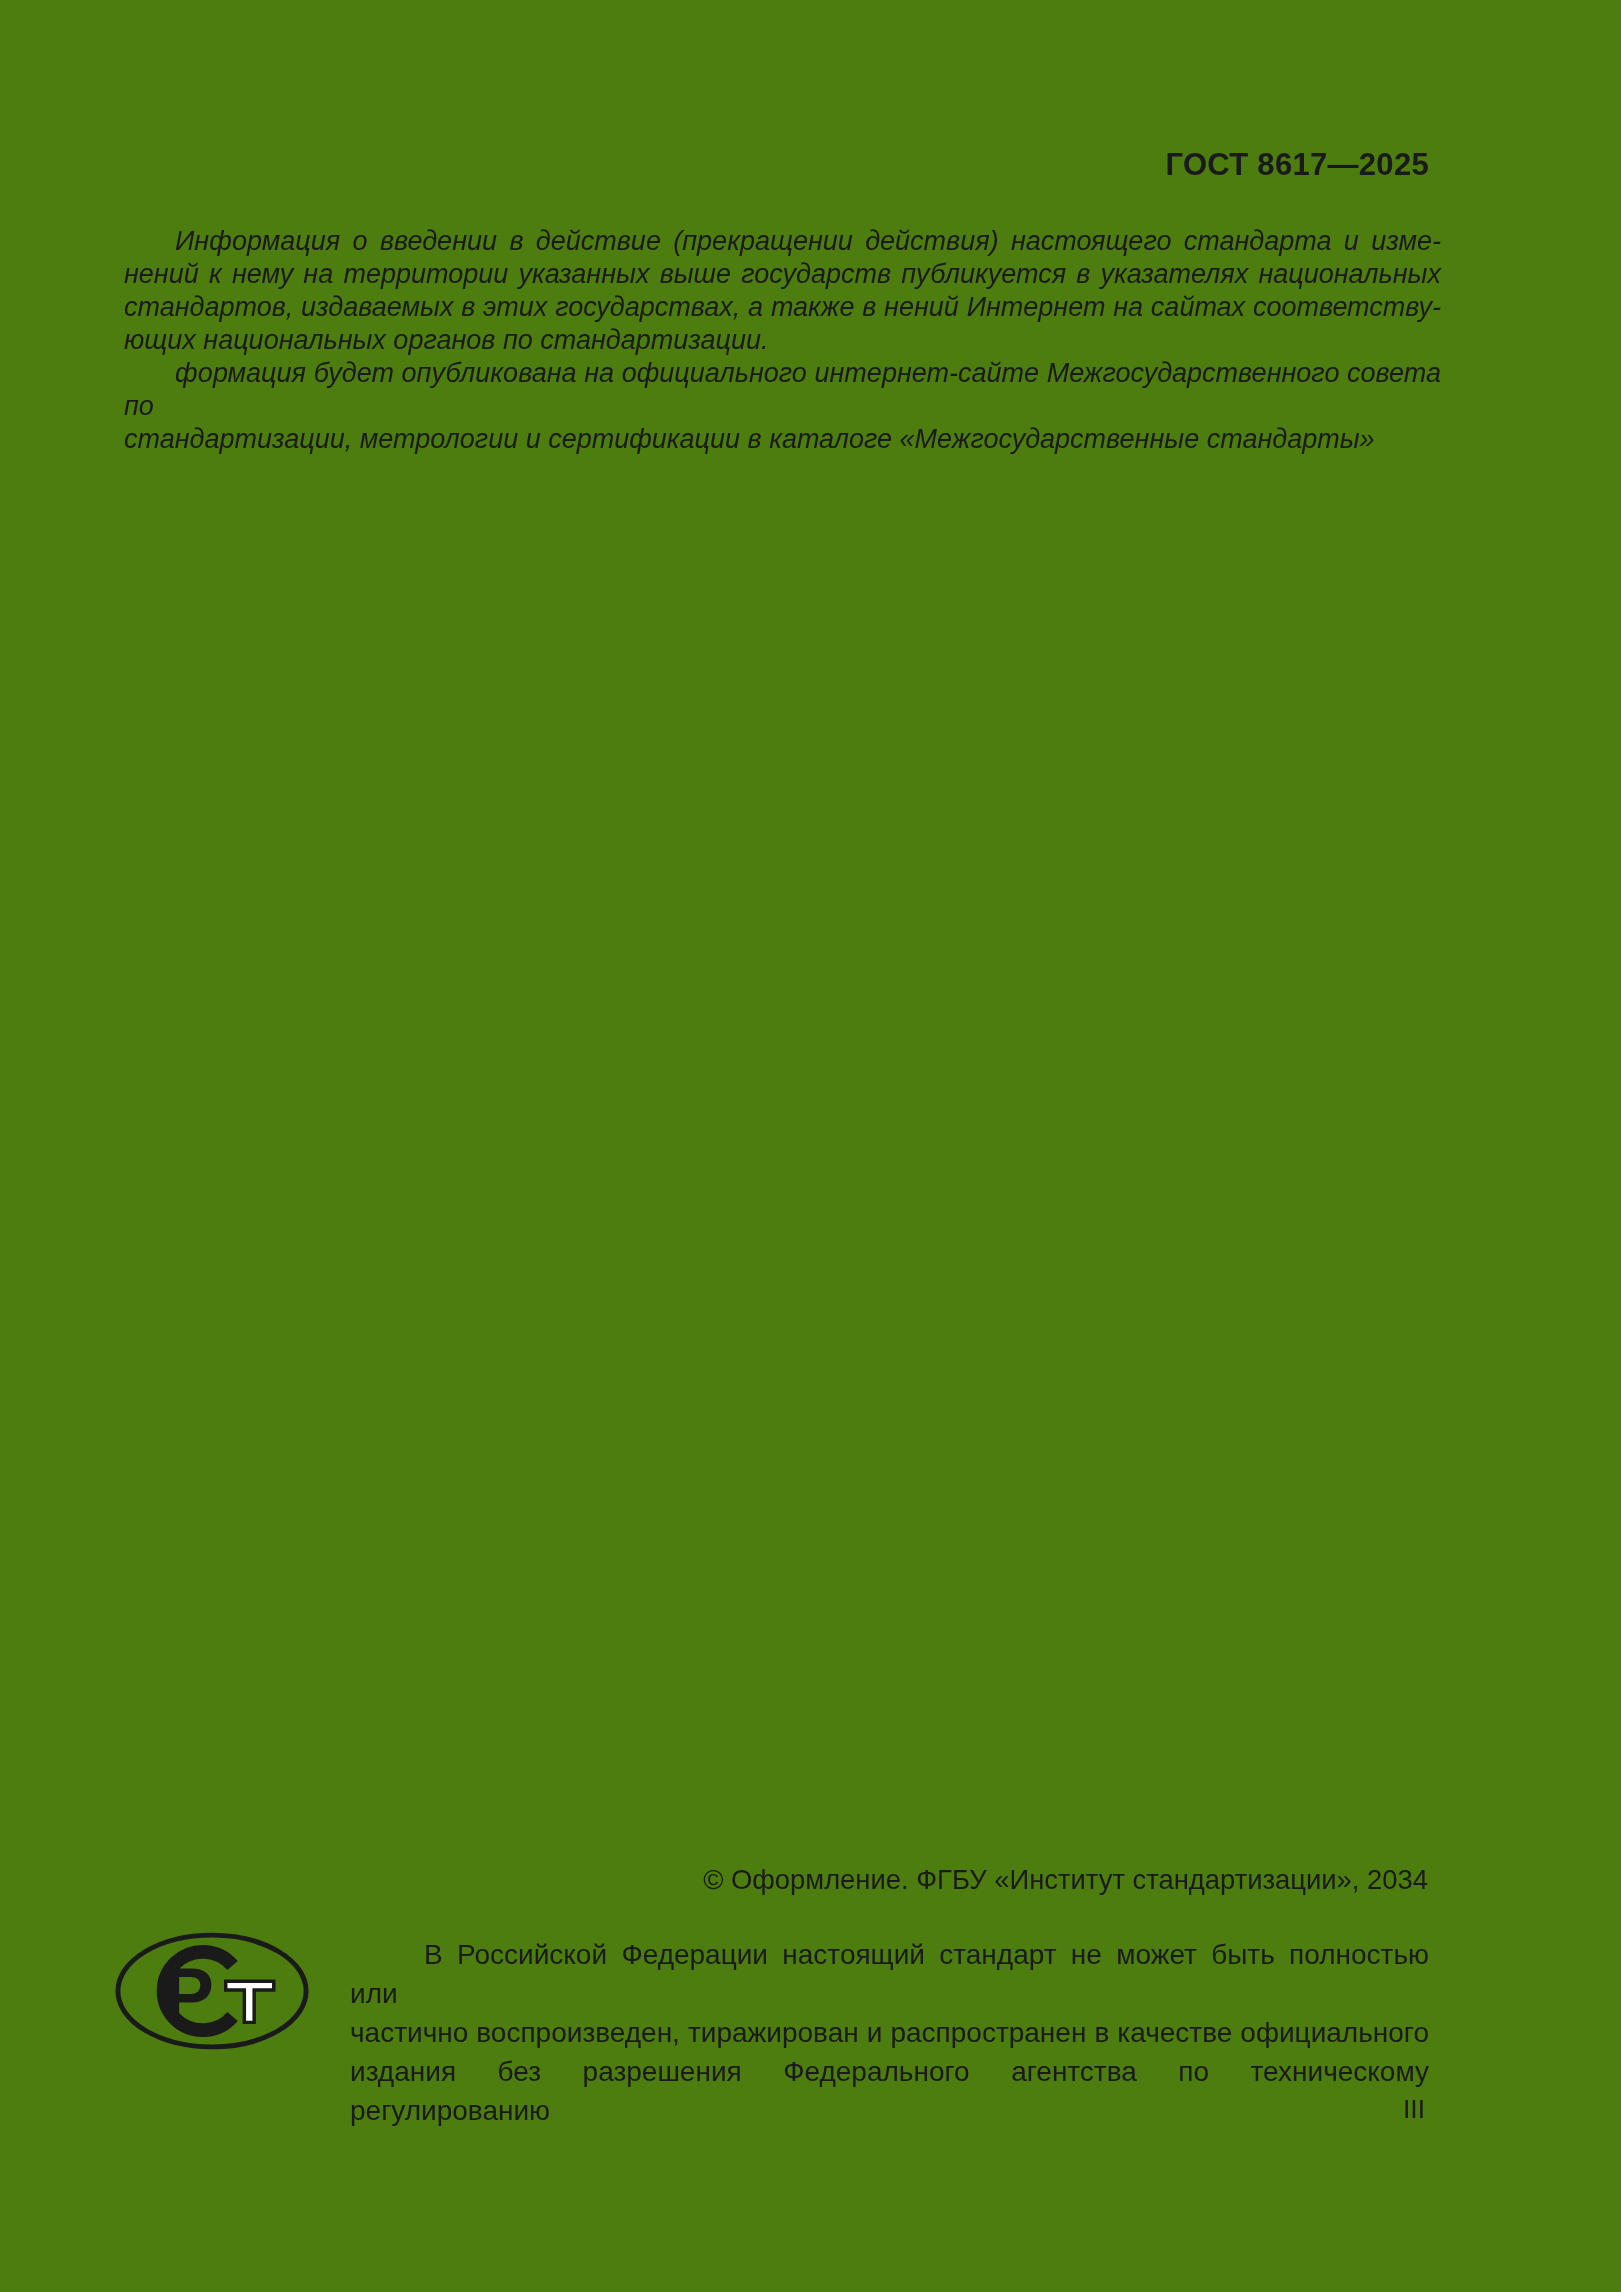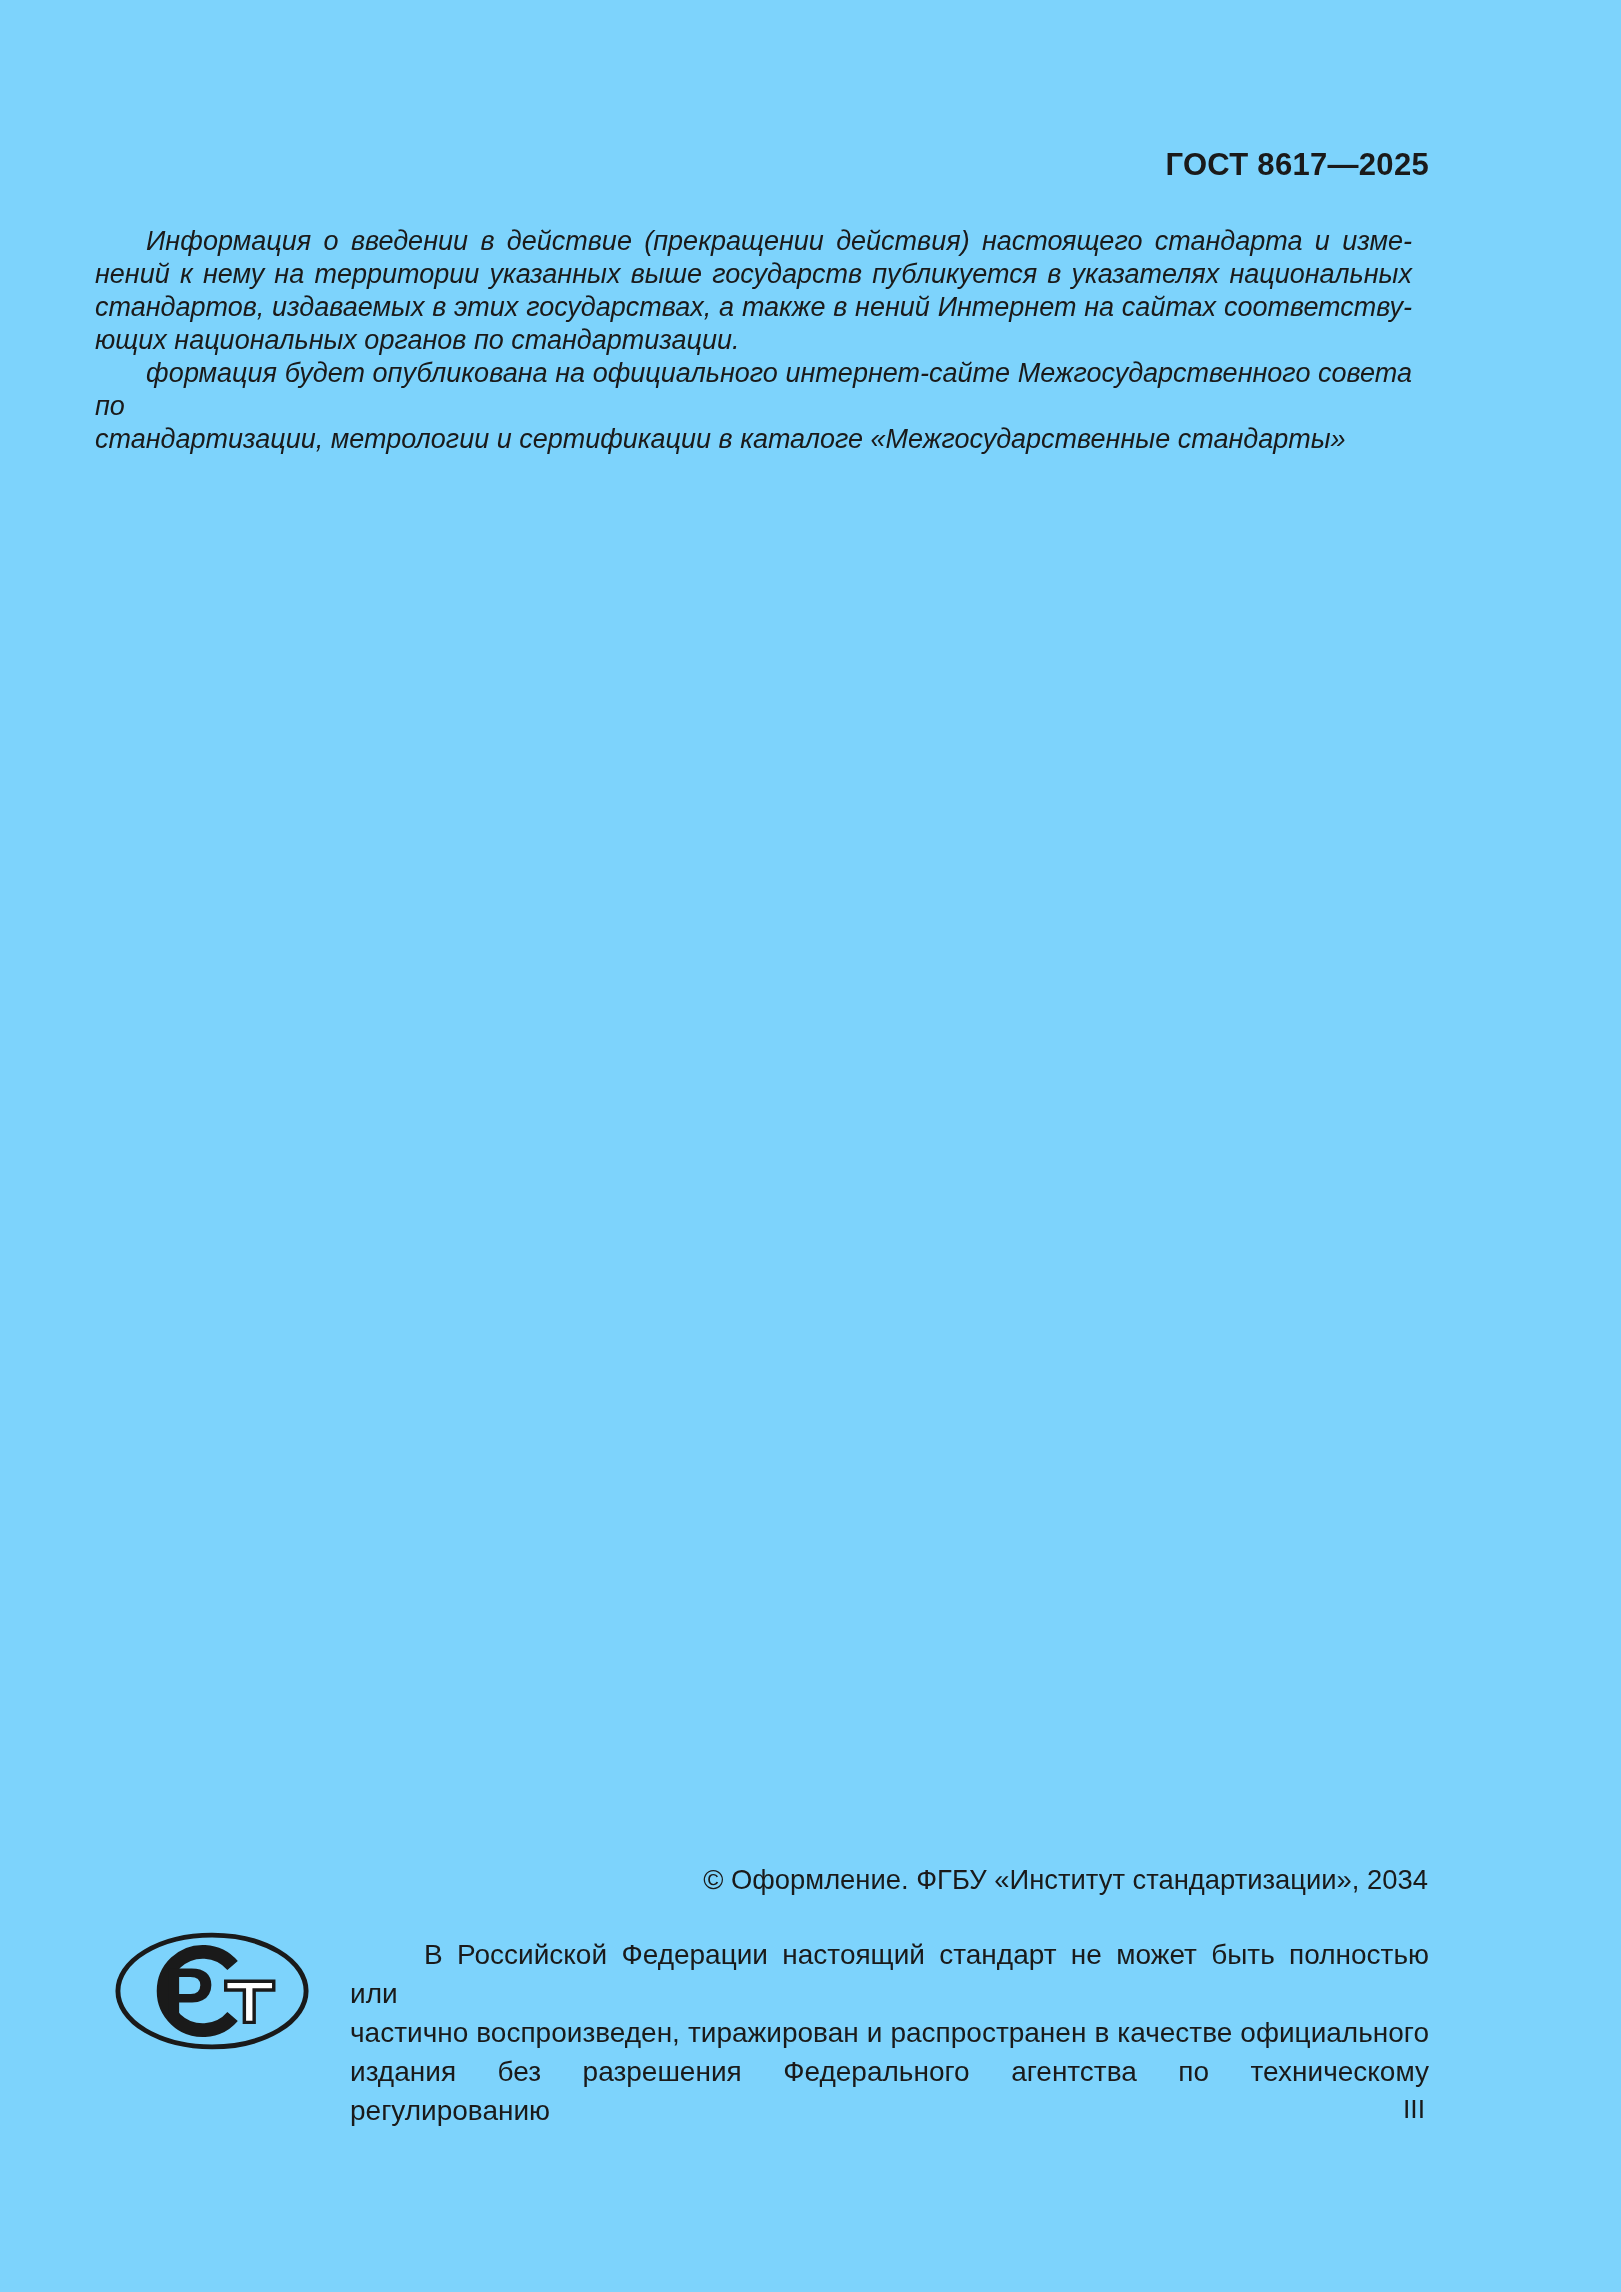--- a/index.html
+++ b/index.html
@@ -1,38 +1,38 @@
 <!DOCTYPE html>
 <html><head>
 <meta charset="utf-8">
 <style>
   html,body { margin:0; padding:0; background:#e9e9e9; }
   .page {
     position: relative;
     width: 1621px;
     height: 2293px;
-    background: #7dd3fc;
+    background: #4d7c0f;
     font-family: "Liberation Sans", sans-serif;
     color: #1a1a1a;
     margin: 0 auto;
     overflow: hidden;
   }
   .header {
     position: absolute;
     top: 147px;
     right: 192px;
     font-weight: bold;
     font-size: 31px;
     letter-spacing: 0.3px;
     white-space: nowrap;
   }
   .intro {
     position: absolute;
     top: 225px;
-    left: 95px;
+    left: 124px;
     width: 1317px;
   }
   .para {
     font-size: 27px;
     line-height: 33px;
     font-style: italic;
   }
   .para .line {
     text-align: justify;
     text-align-last: justify;

